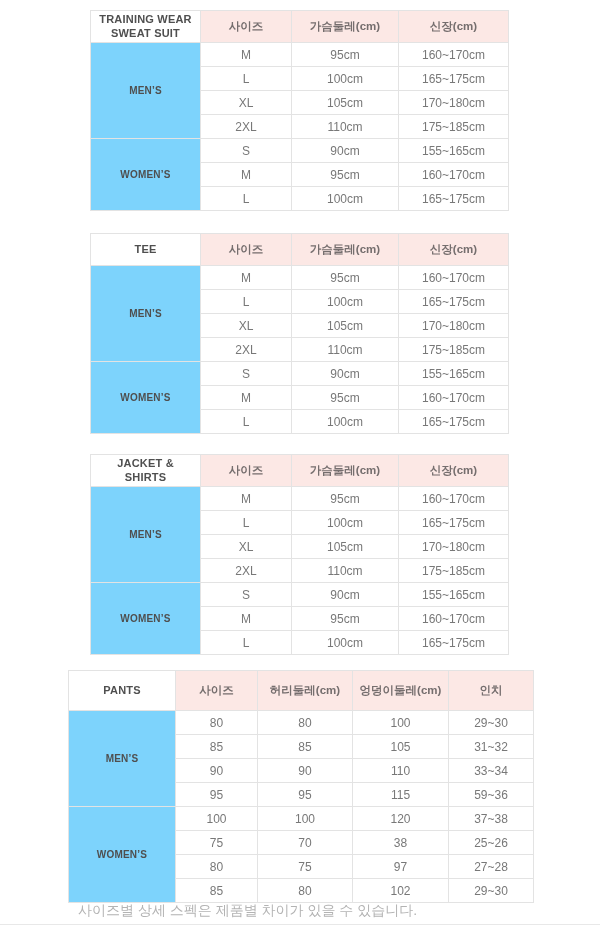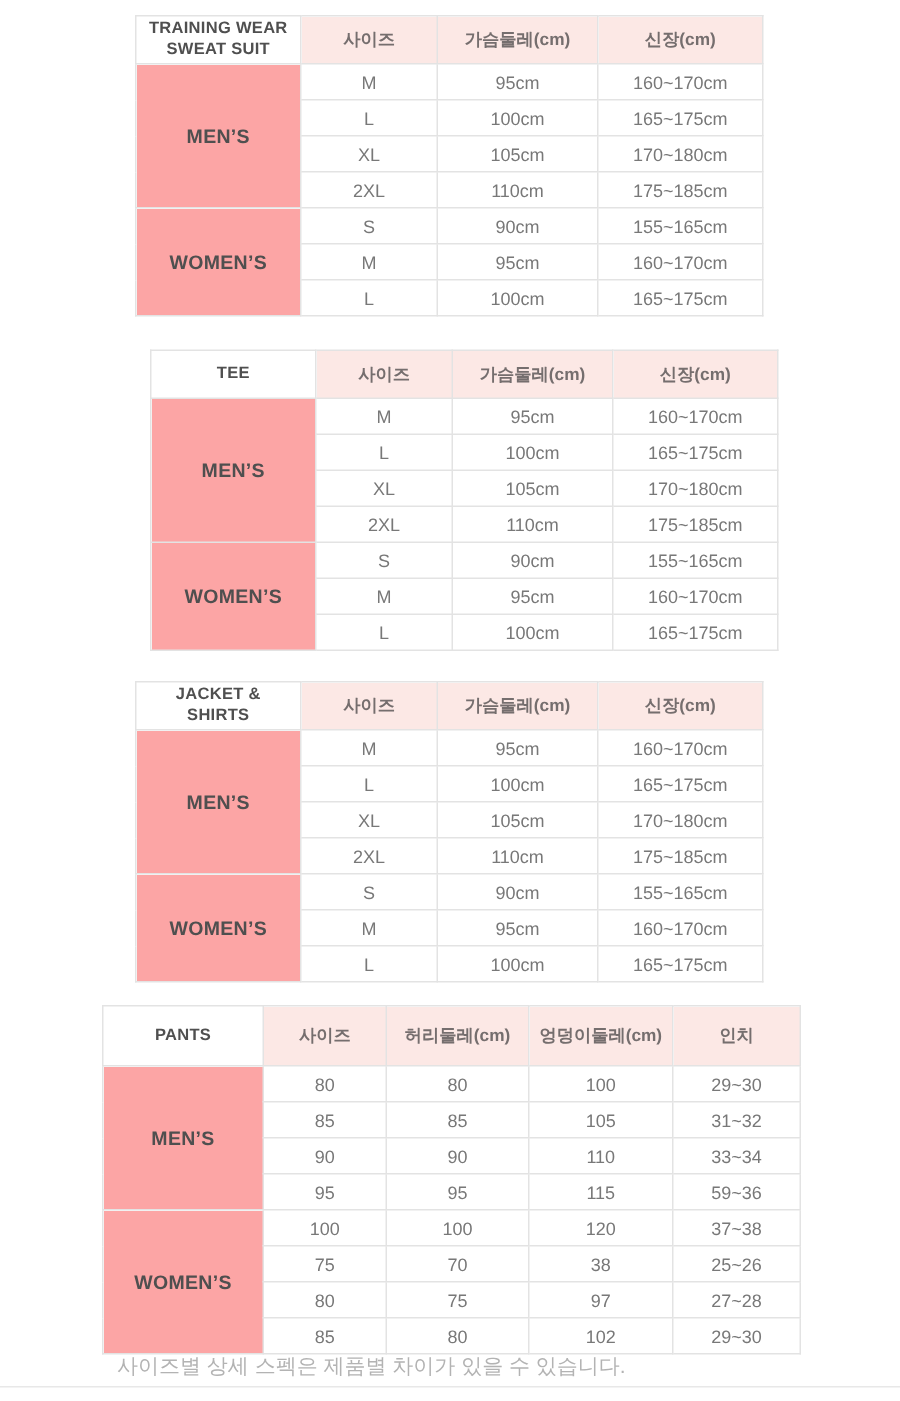--- a/index.html
+++ b/index.html
@@ -18,21 +18,21 @@
   }
   th.title{
     background:#ffffff;font-size:11px;font-weight:bold;color:#4f4f4f;
     letter-spacing:0.2px;line-height:1.25;padding:0 6px;
   }
   th.col{
     background:#fce8e5;font-weight:bold;font-size:11.5px;color:#756e6e;
   }
   th.col.sep{border-left-color:#ffffff;}
   td.label{
-    background:#fca5a5;font-size:13px;font-weight:bold;color:#4f4f4f;
+    background:#7dd3fc;font-size:10px;font-weight:bold;color:#4f4f4f;
     letter-spacing:0.2px;
   }
   td.val{background:#ffffff;font-size:12px;color:#787878;}
   .t123 tr.head{height:32px;}
   .t123 tr.body{height:24px;}
   .t4 tr.head{height:40px;}
   .t4 tr.body{height:24px;}
   .footer-note{
     position:absolute;left:78px;top:902px;font-size:14px;color:#b3b3b3;
   }
@@ -90,21 +90,21 @@
     <td class="val">160~170cm</td>
   </tr>
   <tr class="body">
     <td class="val">L</td>
     <td class="val">100cm</td>
     <td class="val">165~175cm</td>
   </tr>
 </tbody>
   </table>
 
-<table class="sizetable t123" style="left:100px;top:233px;width:418px;padding-left:16px;">
+<table class="sizetable t123" style="left:90px;top:233px;width:418px;padding-left:16px;">
   <colgroup>
       <col style="width:110px">
       <col style="width:91px">
       <col style="width:107px">
       <col style="width:110px">
     </colgroup>
   <tbody>
       <tr class="head">
     <th class="title">TEE</th>
     <th class="col">사이즈</th>

